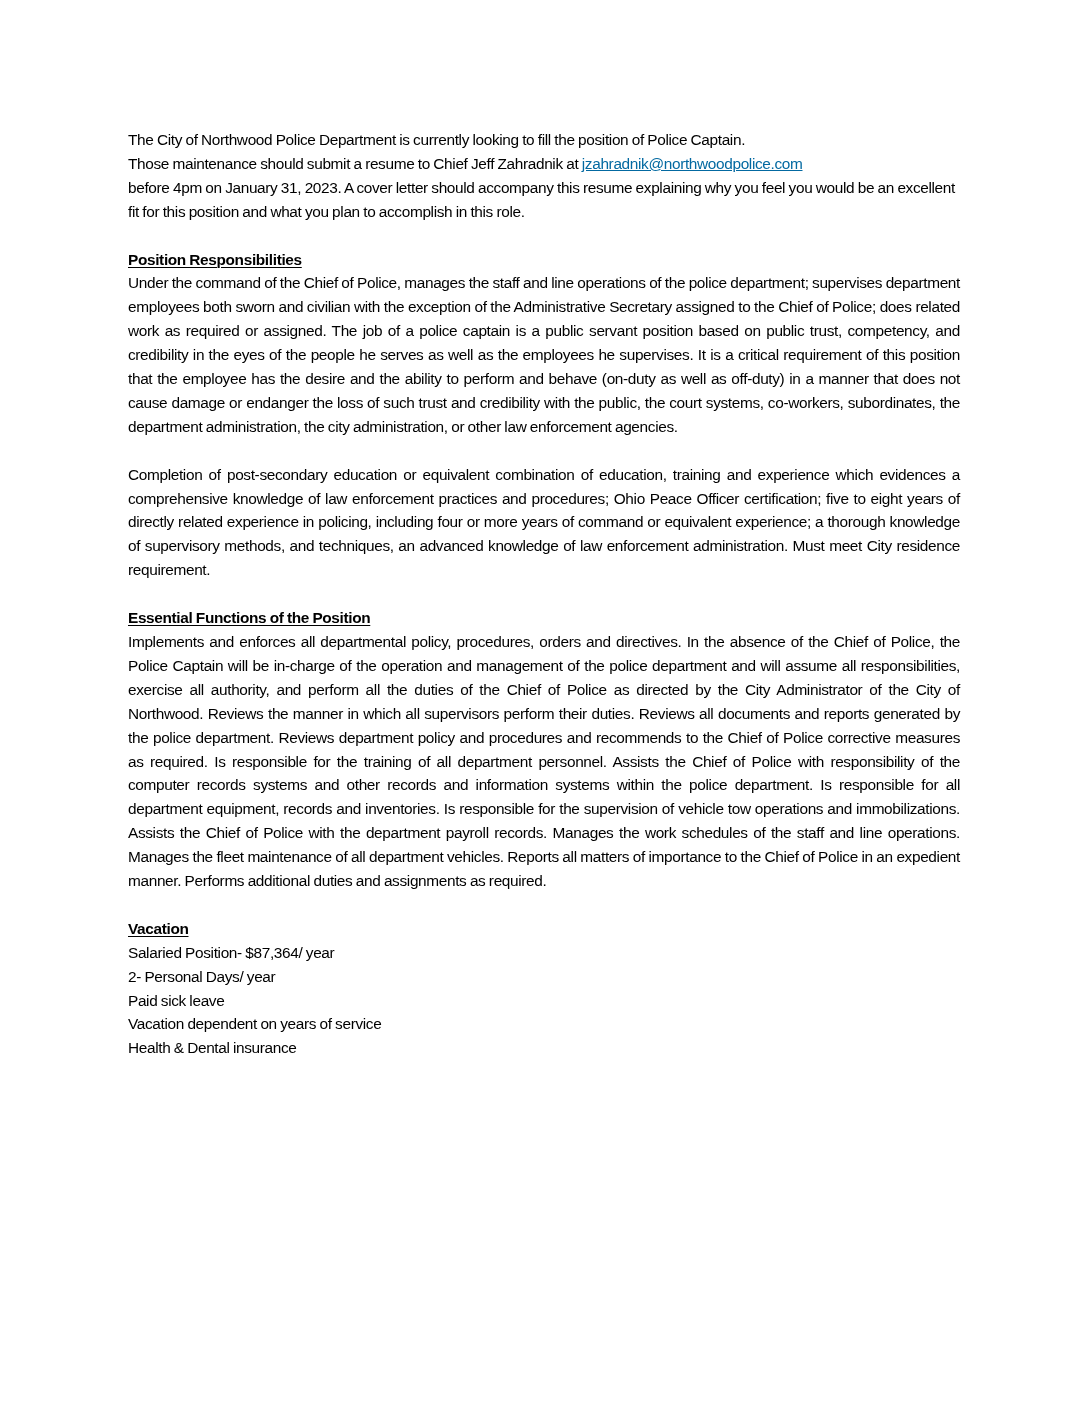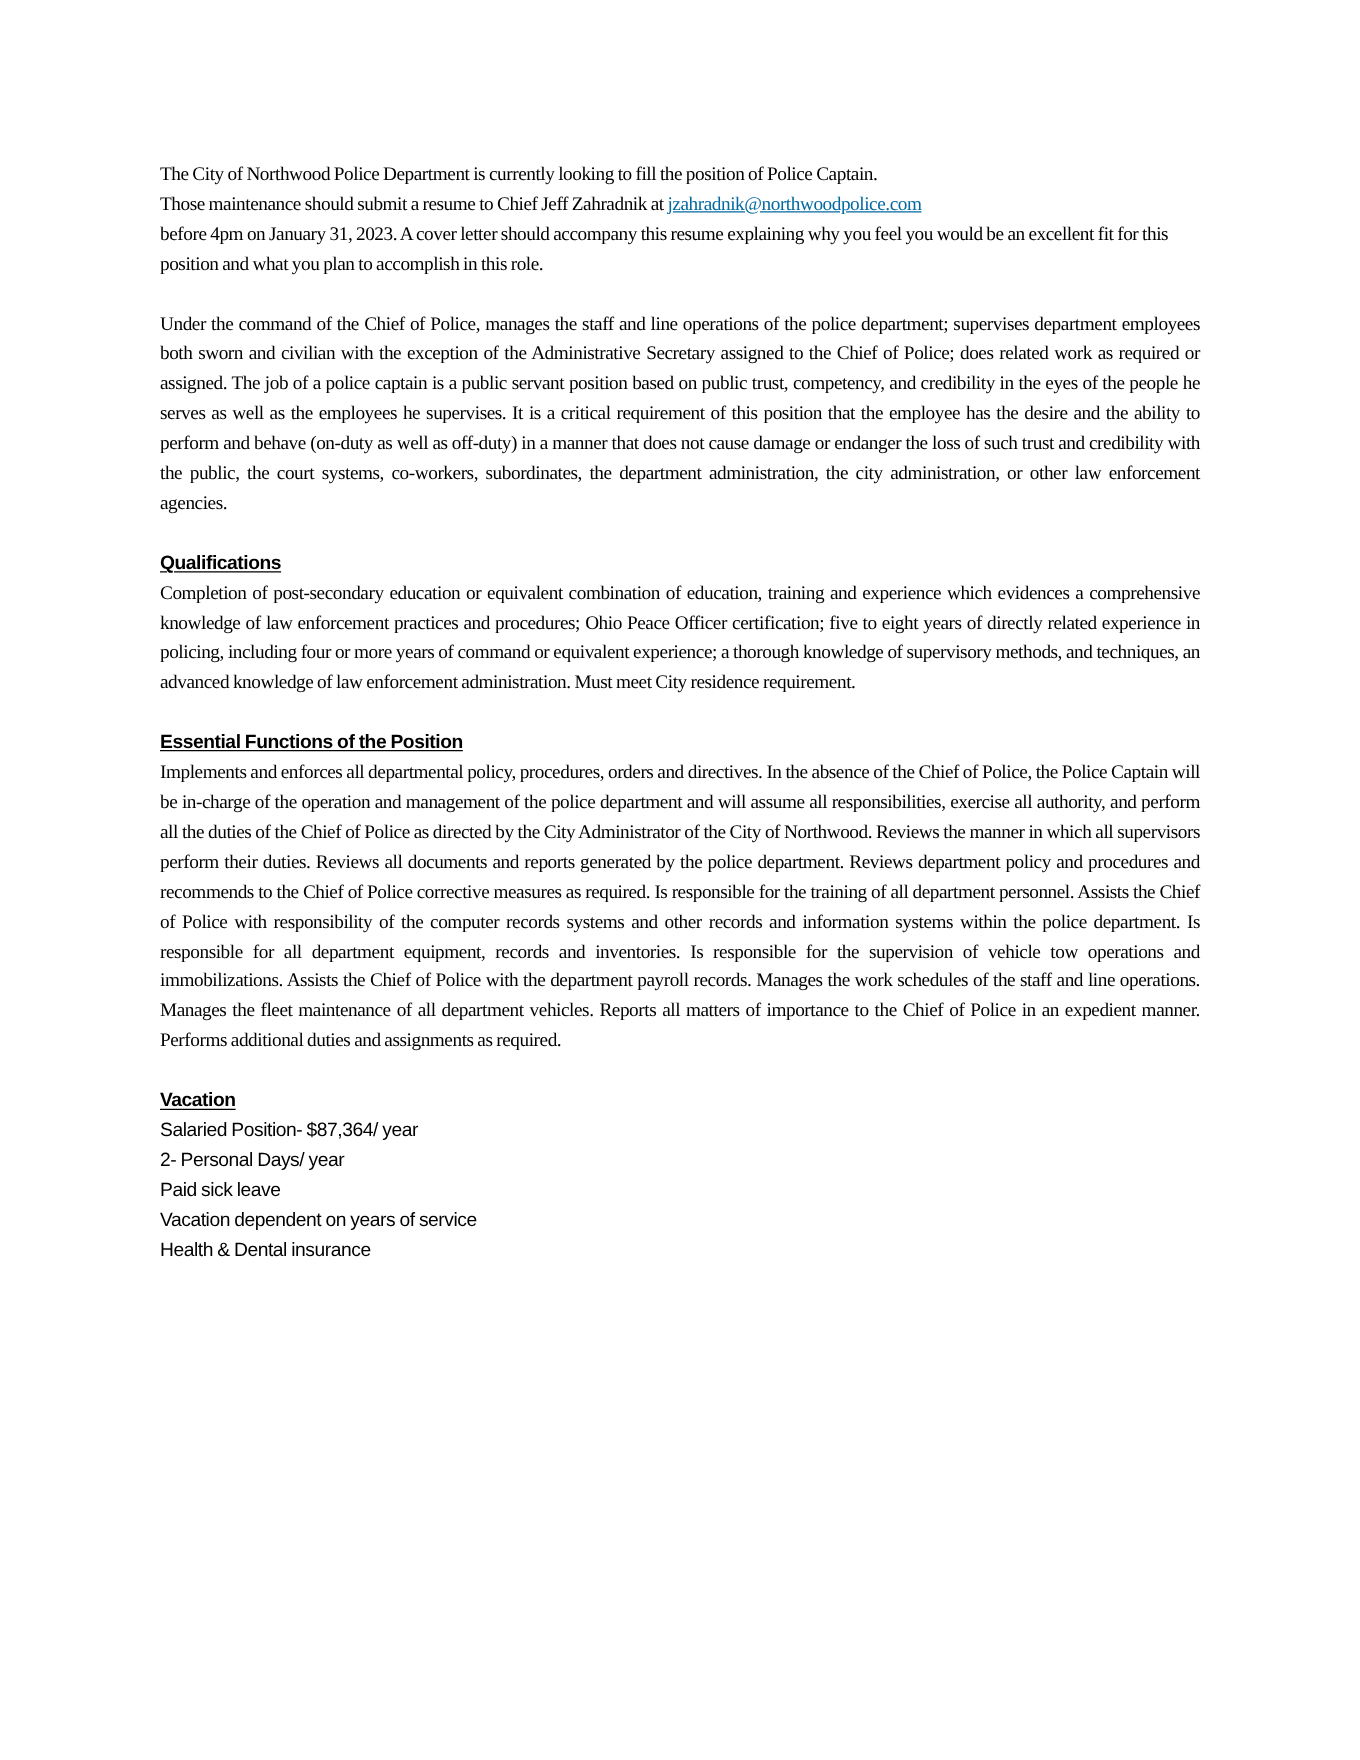--- a/index.html
+++ b/index.html
@@ -20,21 +20,20 @@
       left: 128px;
       top: 128px;
       width: 832px;
       font-size: 15.4px;
       line-height: 23.9px;
       letter-spacing: -0.35px;
       word-spacing: -0.5px;
     }
     .para {
       margin: 0;
-      font-family: Liberation Serif, serif;
     }
     .justify {
       text-align: justify;
     }
     .gap {
       height: 23.9px;
     }
     .heading {
       font-weight: bold;
       text-decoration: underline;
@@ -57,25 +56,25 @@
 <div class="page">
 
   <div class="para">
     <div>The City of Northwood Police Department is currently looking to fill the position of Police Captain.</div>
     <div><span>Those maintenance should submit a resume to Chief Jeff Zahradnik at </span><a class="email-link">jzahradnik@northwoodpolice.com</a></div>
     <div>before 4pm on January 31, 2023.  A cover letter should accompany this resume explaining why you feel you would be an excellent fit for this position and what you plan to accomplish in this role.</div>
   </div>
 
   <div class="gap"></div>
 
+  <h2 class="heading" style="font-size:inherit;">Position Responsibilities</h2>
   <p class="para justify">Under the command of the Chief of Police, manages the staff and line operations of the police department; supervises department employees both sworn and civilian with the exception of the Administrative Secretary assigned to the Chief of Police; does related work as required or assigned.  The job of a police captain is a public servant position based on public trust, competency, and credibility in the eyes of the people he serves as well as the employees he supervises.  It is a critical requirement of this position that the employee has the desire and the ability to perform and behave (on-duty as well as off-duty) in a manner that does not cause damage or endanger the loss of such trust and credibility with the public, the court systems, co-workers, subordinates, the department administration, the city administration, or other law enforcement agencies.</p>
 
   <div class="gap"></div>
 
-  <h2 class="heading" style="font-size:inherit;">Qualifications</h2>
   <p class="para justify">Completion of post-secondary education or equivalent combination of education, training and experience which evidences a comprehensive knowledge of law enforcement practices and procedures;  Ohio Peace Officer certification; five to eight years of directly related experience in policing, including four or more years of command or equivalent experience;  a thorough knowledge of supervisory methods, and techniques, an advanced knowledge of law enforcement administration.  Must meet City residence requirement.</p>
 
   <div class="gap"></div>
 
   <h2 class="heading" style="font-size:inherit;">Essential Functions of the Position</h2>
   <p class="para justify">Implements and enforces all departmental policy, procedures, orders and directives.  In the absence of the Chief of Police, the Police Captain will be in-charge of the operation and management of the police department and will assume all responsibilities, exercise all authority, and perform all the duties of the Chief of Police as directed by the City Administrator of the City of Northwood.  Reviews the manner in which all supervisors perform their duties.  Reviews all documents and reports generated by the police department.  Reviews department policy and procedures and recommends to the Chief of Police corrective measures as required. Is responsible for the training of all department personnel.  Assists the Chief of Police with responsibility of the computer records systems and other records and information systems within the police department.  Is responsible for all department equipment, records and inventories.  Is responsible for the supervision of vehicle tow operations and immobilizations.  Assists the Chief of Police with the department payroll records.  Manages the work schedules of the staff and line operations.  Manages the fleet maintenance of all department vehicles.  Reports all matters of importance to the Chief of Police in an expedient manner.  Performs additional duties and assignments as required.</p>
 
   <div class="gap"></div>
 
   <h2 class="heading" style="font-size:inherit;">Vacation</h2>

